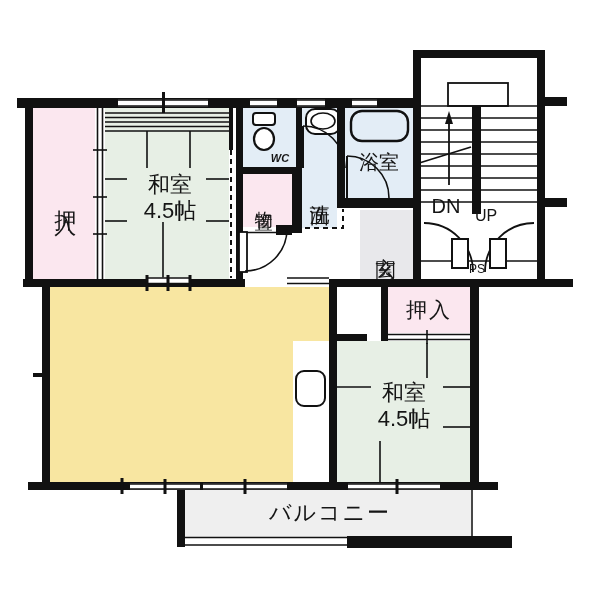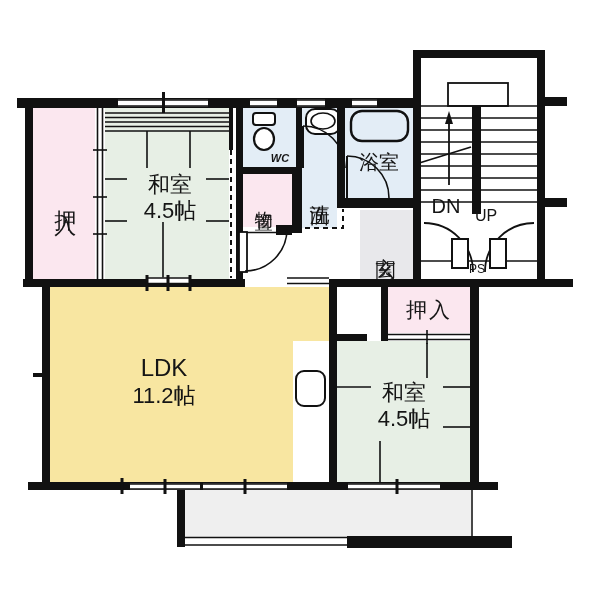--- a/index.html
+++ b/index.html
@@ -235,18 +235,15 @@
   <div class="lbl" style="left:486px;top:206px;font-size:16px;margin-top:10px;">UP</div>
   <div class="lbl" style="left:477px;top:269px;font-size:12px;">PS</div>
 
   <div class="lbl" style="left:429px;top:310px;font-size:21px;letter-spacing:2px;">押入</div>
 
   <div class="lbl two" style="left:404px;top:406px;font-size:22px;">
     <span>和室</span>
     <span>4.5帖</span>
   </div>
 
-  <div class="lbl two" style="left:164px;top:382px;font-size:24px;">
-    <span>LDK</span>
-    <span style="font-size:22px;">11.2帖</span>
-  </div>
-
+
+  <div class="lbl" style="left:330px;top:513px;font-size:22px;letter-spacing:2px;">バルコニー</div>
 </div>
 
 </body></html>

